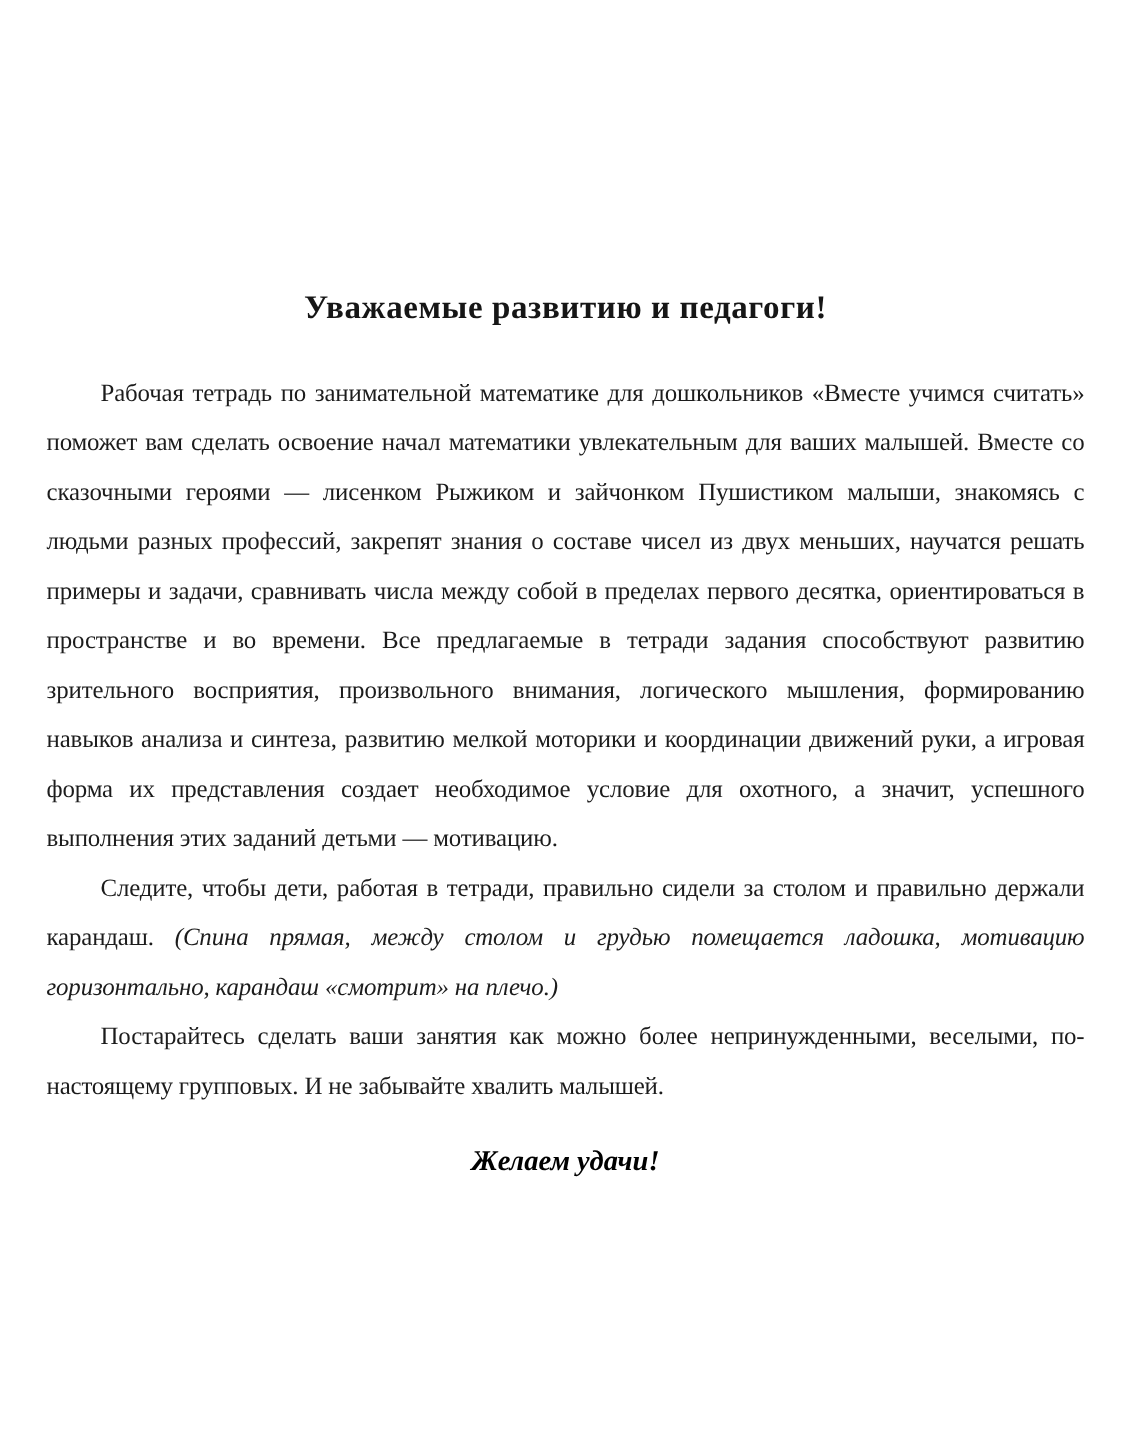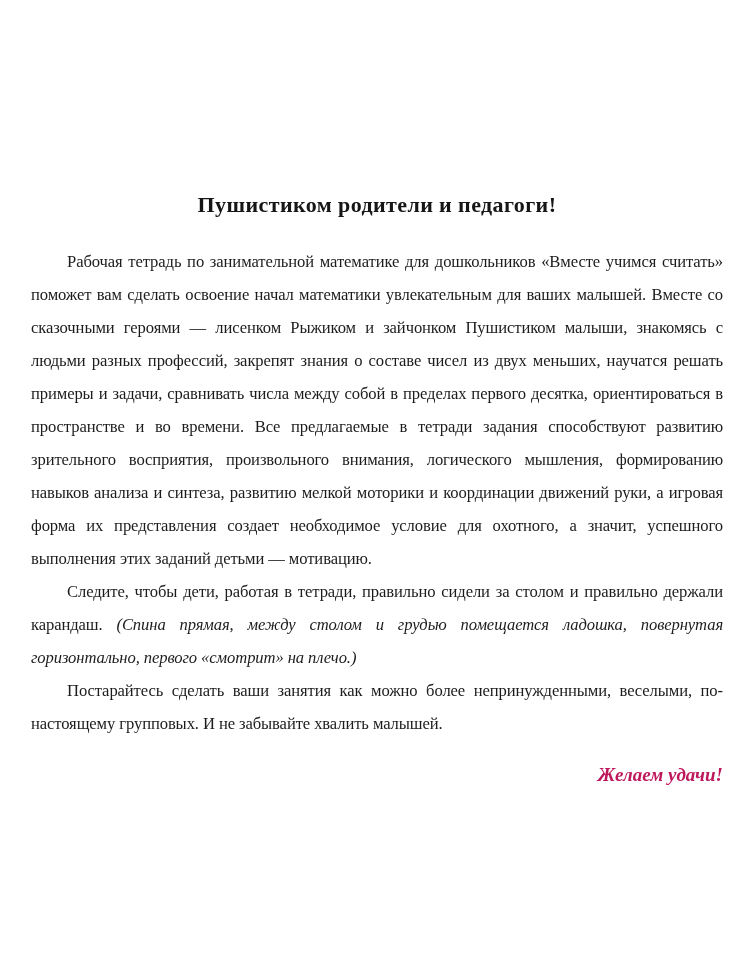--- a/index.html
+++ b/index.html
@@ -41,25 +41,25 @@
     text-align: justify;
     text-indent: 36px;
     letter-spacing: -0.1px;
     color: #1c1c1c;
   }
   .para em {
     font-style: italic;
   }
   .signature {
     margin-top: 24px;
-    text-align: right;
+    text-align: center;
     font-size: 19px;
     font-weight: bold;
     font-style: italic;
-    color: #be185d;
+    color: #000000;
   }
   .watermark {
     position: absolute;
     top: 468px;
     left: 24px;
     width: 706px;
     font-family: "DejaVu Sans", sans-serif;
     font-weight: bold;
     font-size: 46px;
     letter-spacing: 7px;
@@ -70,28 +70,28 @@
     pointer-events: none;
     overflow: hidden;
   }
 </style>
 </head>
 <body>
 
 <div class="page">
 
 
-  <h1 class="title">Пушистиком родители и педагоги!</h1>
+  <h1 class="title">Уважаемые развитию и педагоги!</h1>
 
   <div class="body-text">
 
     <p class="para">Рабочая тетрадь по занимательной математике для дошкольников «Вместе учимся считать» поможет вам сделать освоение начал математики увлекательным для ваших малышей. Вместе со сказочными героями — лисенком Рыжиком и зайчонком Пушистиком малыши, знакомясь с людьми разных профессий, закрепят знания о составе чисел из двух меньших, научатся решать примеры и задачи, сравнивать числа между собой в пределах первого десятка, ориентироваться в пространстве и во времени. Все предлагаемые в тетради задания способствуют развитию зрительного восприятия, произвольного внимания, логического мышления, формированию навыков анализа и синтеза, развитию мелкой моторики и координации движений руки, а игровая форма их представления создает необходимое условие для охотного, а значит, успешного выполнения этих заданий детьми — мотивацию.</p>
 
 
 
-    <p class="para"><span>Следите, чтобы дети, работая в тетради, правильно сидели за столом и правильно держали карандаш. </span><em>(Спина прямая, между столом и грудью помещается ладошка, повернутая горизонтально, первого «смотрит» на плечо.)</em></p>
+    <p class="para"><span>Следите, чтобы дети, работая в тетради, правильно сидели за столом и правильно держали карандаш. </span><em>(Спина прямая, между столом и грудью помещается ладошка, мотивацию горизонтально, карандаш «смотрит» на плечо.)</em></p>
 
     <p class="para">Постарайтесь сделать ваши занятия как можно более непринужденными, веселыми, по-настоящему групповых. И не забывайте хвалить малышей.</p>
 
     <div class="signature">Желаем удачи!</div>
   </div>
 
 </div>
 
 </body></html>

